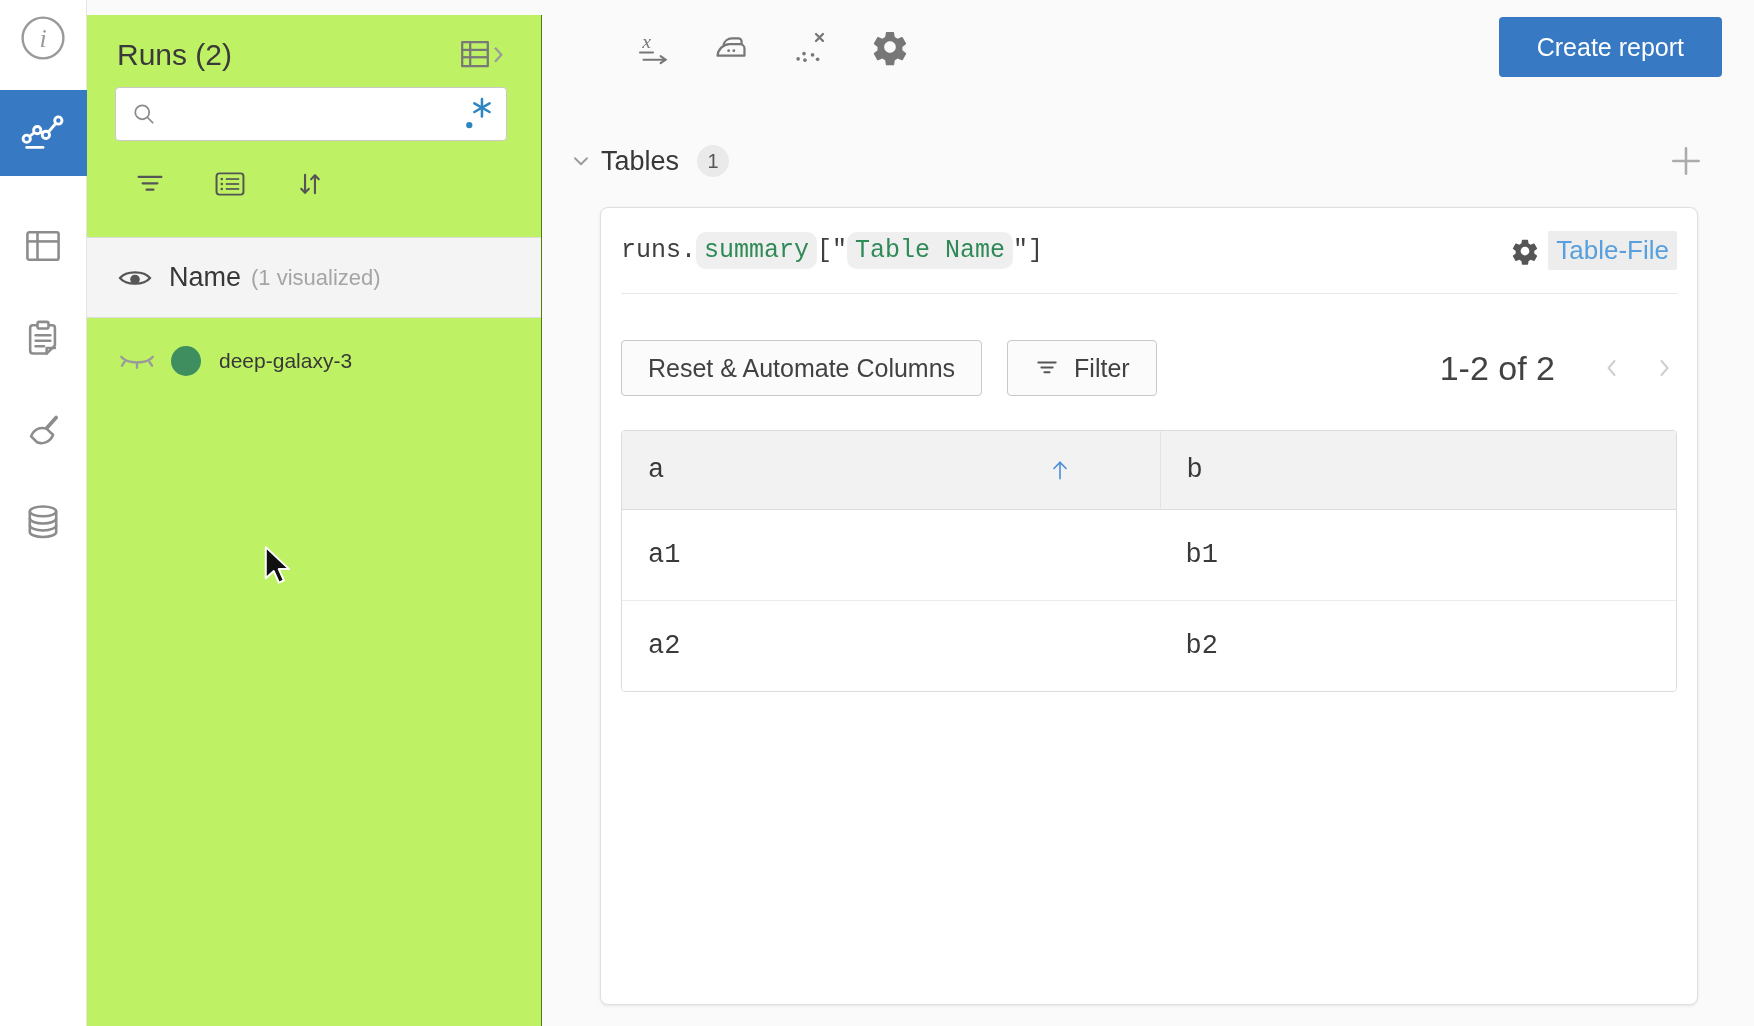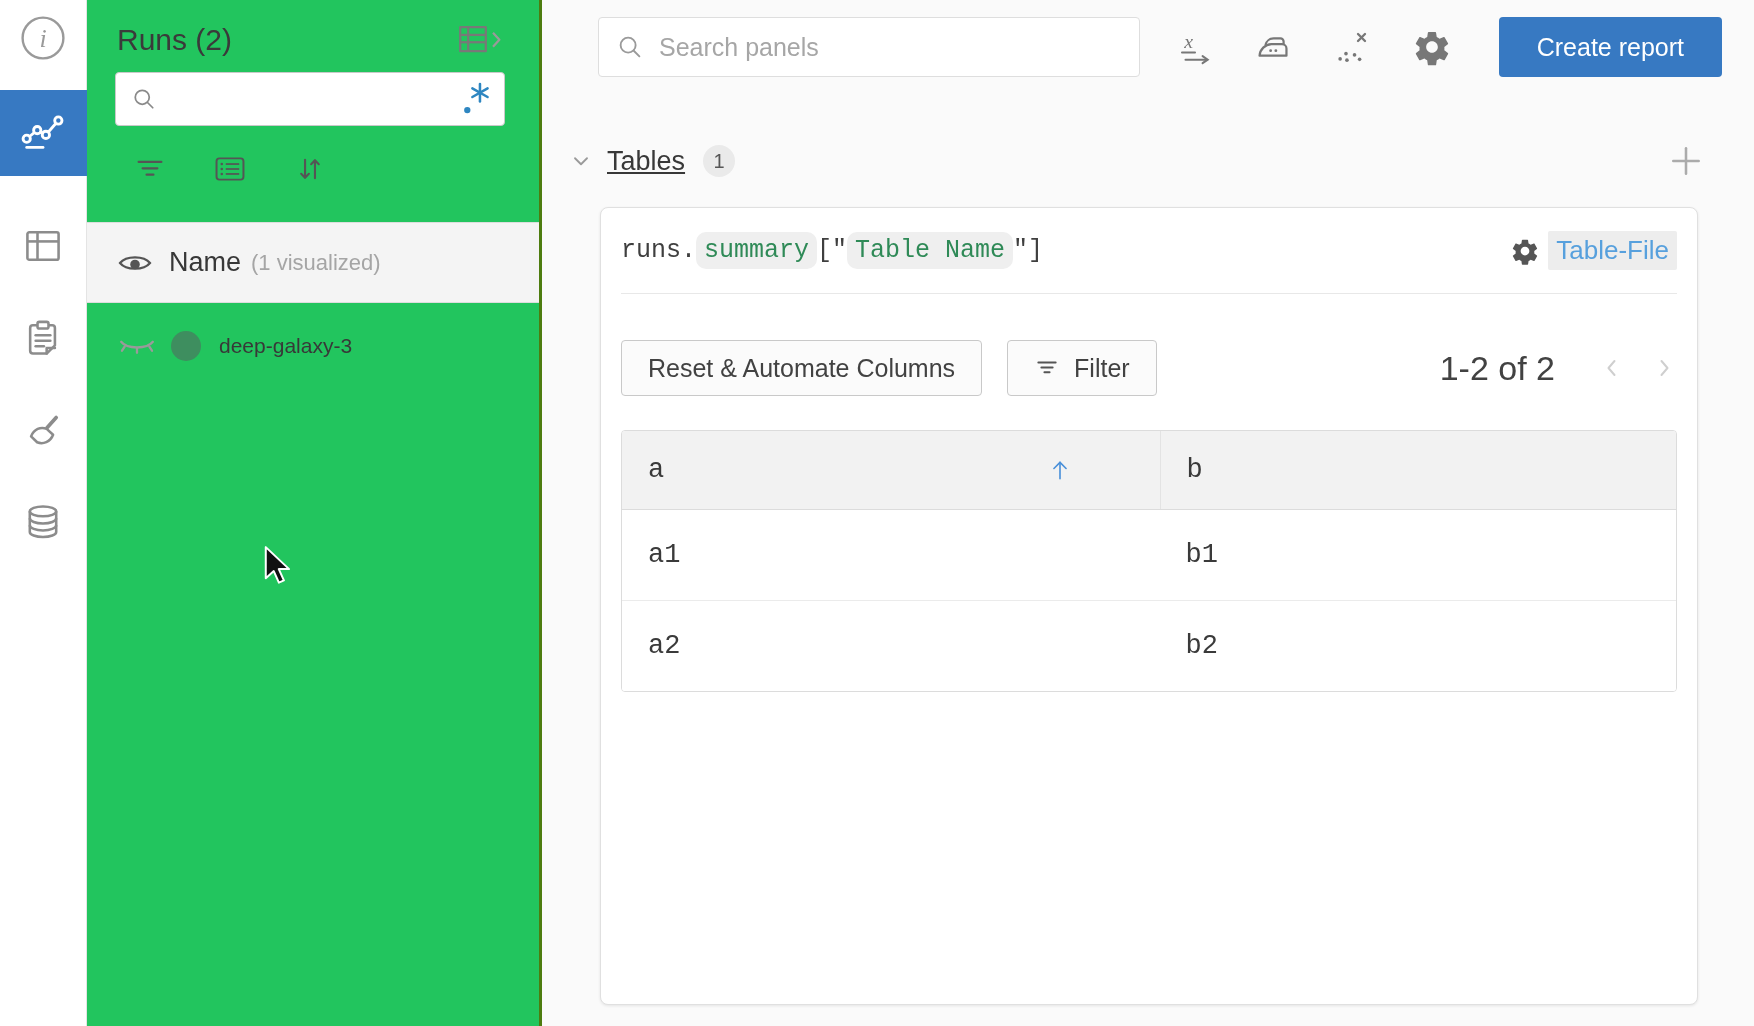--- a/index.html
+++ b/index.html
@@ -16,22 +16,22 @@
     border-right:1px solid #e4e4e4; display:flex; flex-direction:column;
     align-items:center; flex:0 0 87px;
   }
   .rail-item { width:87px; display:flex; justify-content:center; cursor:pointer; }
   .rail-item.info { margin-top:14px; }
   .rail-item.selected { margin-top:28px; height:86px; background:#3779c2; align-items:center; }
   .rail-item.plain { margin-top:48px; }
 
   
   .sidebar {
-    width:455px; flex:0 0 455px; background:#22c55e;
-    border-right:3px solid #4d7c0f; display:flex; flex-direction:column;
+    width:455px; flex:0 0 455px; background:#bef264;
+    border-right:1px solid #4d7c0f; display:flex; flex-direction:column;margin-top:15px;
   }
   .sidebar-head {
     padding:22px 34px 0 30px; display:flex; align-items:center; justify-content:space-between;
   }
   .sidebar-title { font-size:30px; color:#3a3a3a; }
   .run-search {
     margin:14px 34px 0 28px; height:54px; border:1px solid #c9c9c9; border-radius:4px;
     background:#fff; display:flex; align-items:center; padding:0 12px 0 14px;
   }
   .run-search input {
@@ -64,21 +64,21 @@
     font-family:inherit; color:#3a3a3a; background:transparent;
   }
   .panel-search input::placeholder, .run-search input::placeholder { color:#a6a6a6; }
   .topbar-icons { display:flex; align-items:center; gap:40px; margin-left:36px; }
   .topbar-icons .tb-icon { cursor:pointer; }
   .create-report {
     margin-left:auto; height:60px; padding:0 38px; background:#3779c2; color:#ffffff;
     font-size:25px; border:none; border-radius:4px; cursor:pointer; font-family:inherit;
   }
   .section-head { margin:64px 50px 0 27px; height:40px; display:flex; align-items:center; }
-  .section-title { font-size:27px; color:#383838; margin-left:14px;text-decoration:underline; }
+  .section-title { font-size:27px; color:#383838; margin-left:8px; }
   .section-badge {
     margin-left:18px; width:32px; height:32px; border-radius:50%; background:#eaeaea;
     color:#565656; font-size:20px; display:flex; align-items:center; justify-content:center;
   }
   .section-plus { margin-left:auto; cursor:pointer; }
 
   
   .card {
     margin:26px 56px 0 58px; height:798px; background:#ffffff;
     border:1px solid #e0e0e0; border-radius:8px; box-shadow:0 1px 3px rgba(0,0,0,0.09);
@@ -268,29 +268,20 @@
     </span>
     <span class="run-dot" style="background:#3e8e5f"></span>
     <span class="run-name">deep-galaxy-3</span>
   </div>
 
 </aside>
 
 <main class="main">
 
   <div class="topbar">
-    <div class="panel-search">
-      <span>
-        <svg width="30" height="30" viewBox="0 0 24 24" fill="none" stroke="#9a9a9a" stroke-width="1.5" stroke-linecap="round">
-          <circle cx="10.5" cy="10.5" r="6"></circle>
-            <line x1="15" y1="15" x2="19.5" y2="19.5"></line>
-        </svg>
-      </span>
-      <input type="text" placeholder="Search panels" style="">
-    </div>
 
     <div class="topbar-icons">
       <span class="tb-icon">
         <svg width="38" height="38" viewBox="0 0 24 24" fill="none" stroke="#777777" stroke-width="1.3" stroke-linecap="round">
           <text x="8" y="12.5" font-size="12.5" font-family="Liberation Serif, serif" font-style="italic" fill="#777777" stroke="none" text-anchor="middle">x</text>
           <line x1="3.8" y1="15.5" x2="12" y2="15.5"></line>
           <line x1="6" y1="20" x2="19.5" y2="20"></line>
           <path d="M16.8 17.8 L20 20 L16.8 22.2"></path>
         </svg>
       </span>

